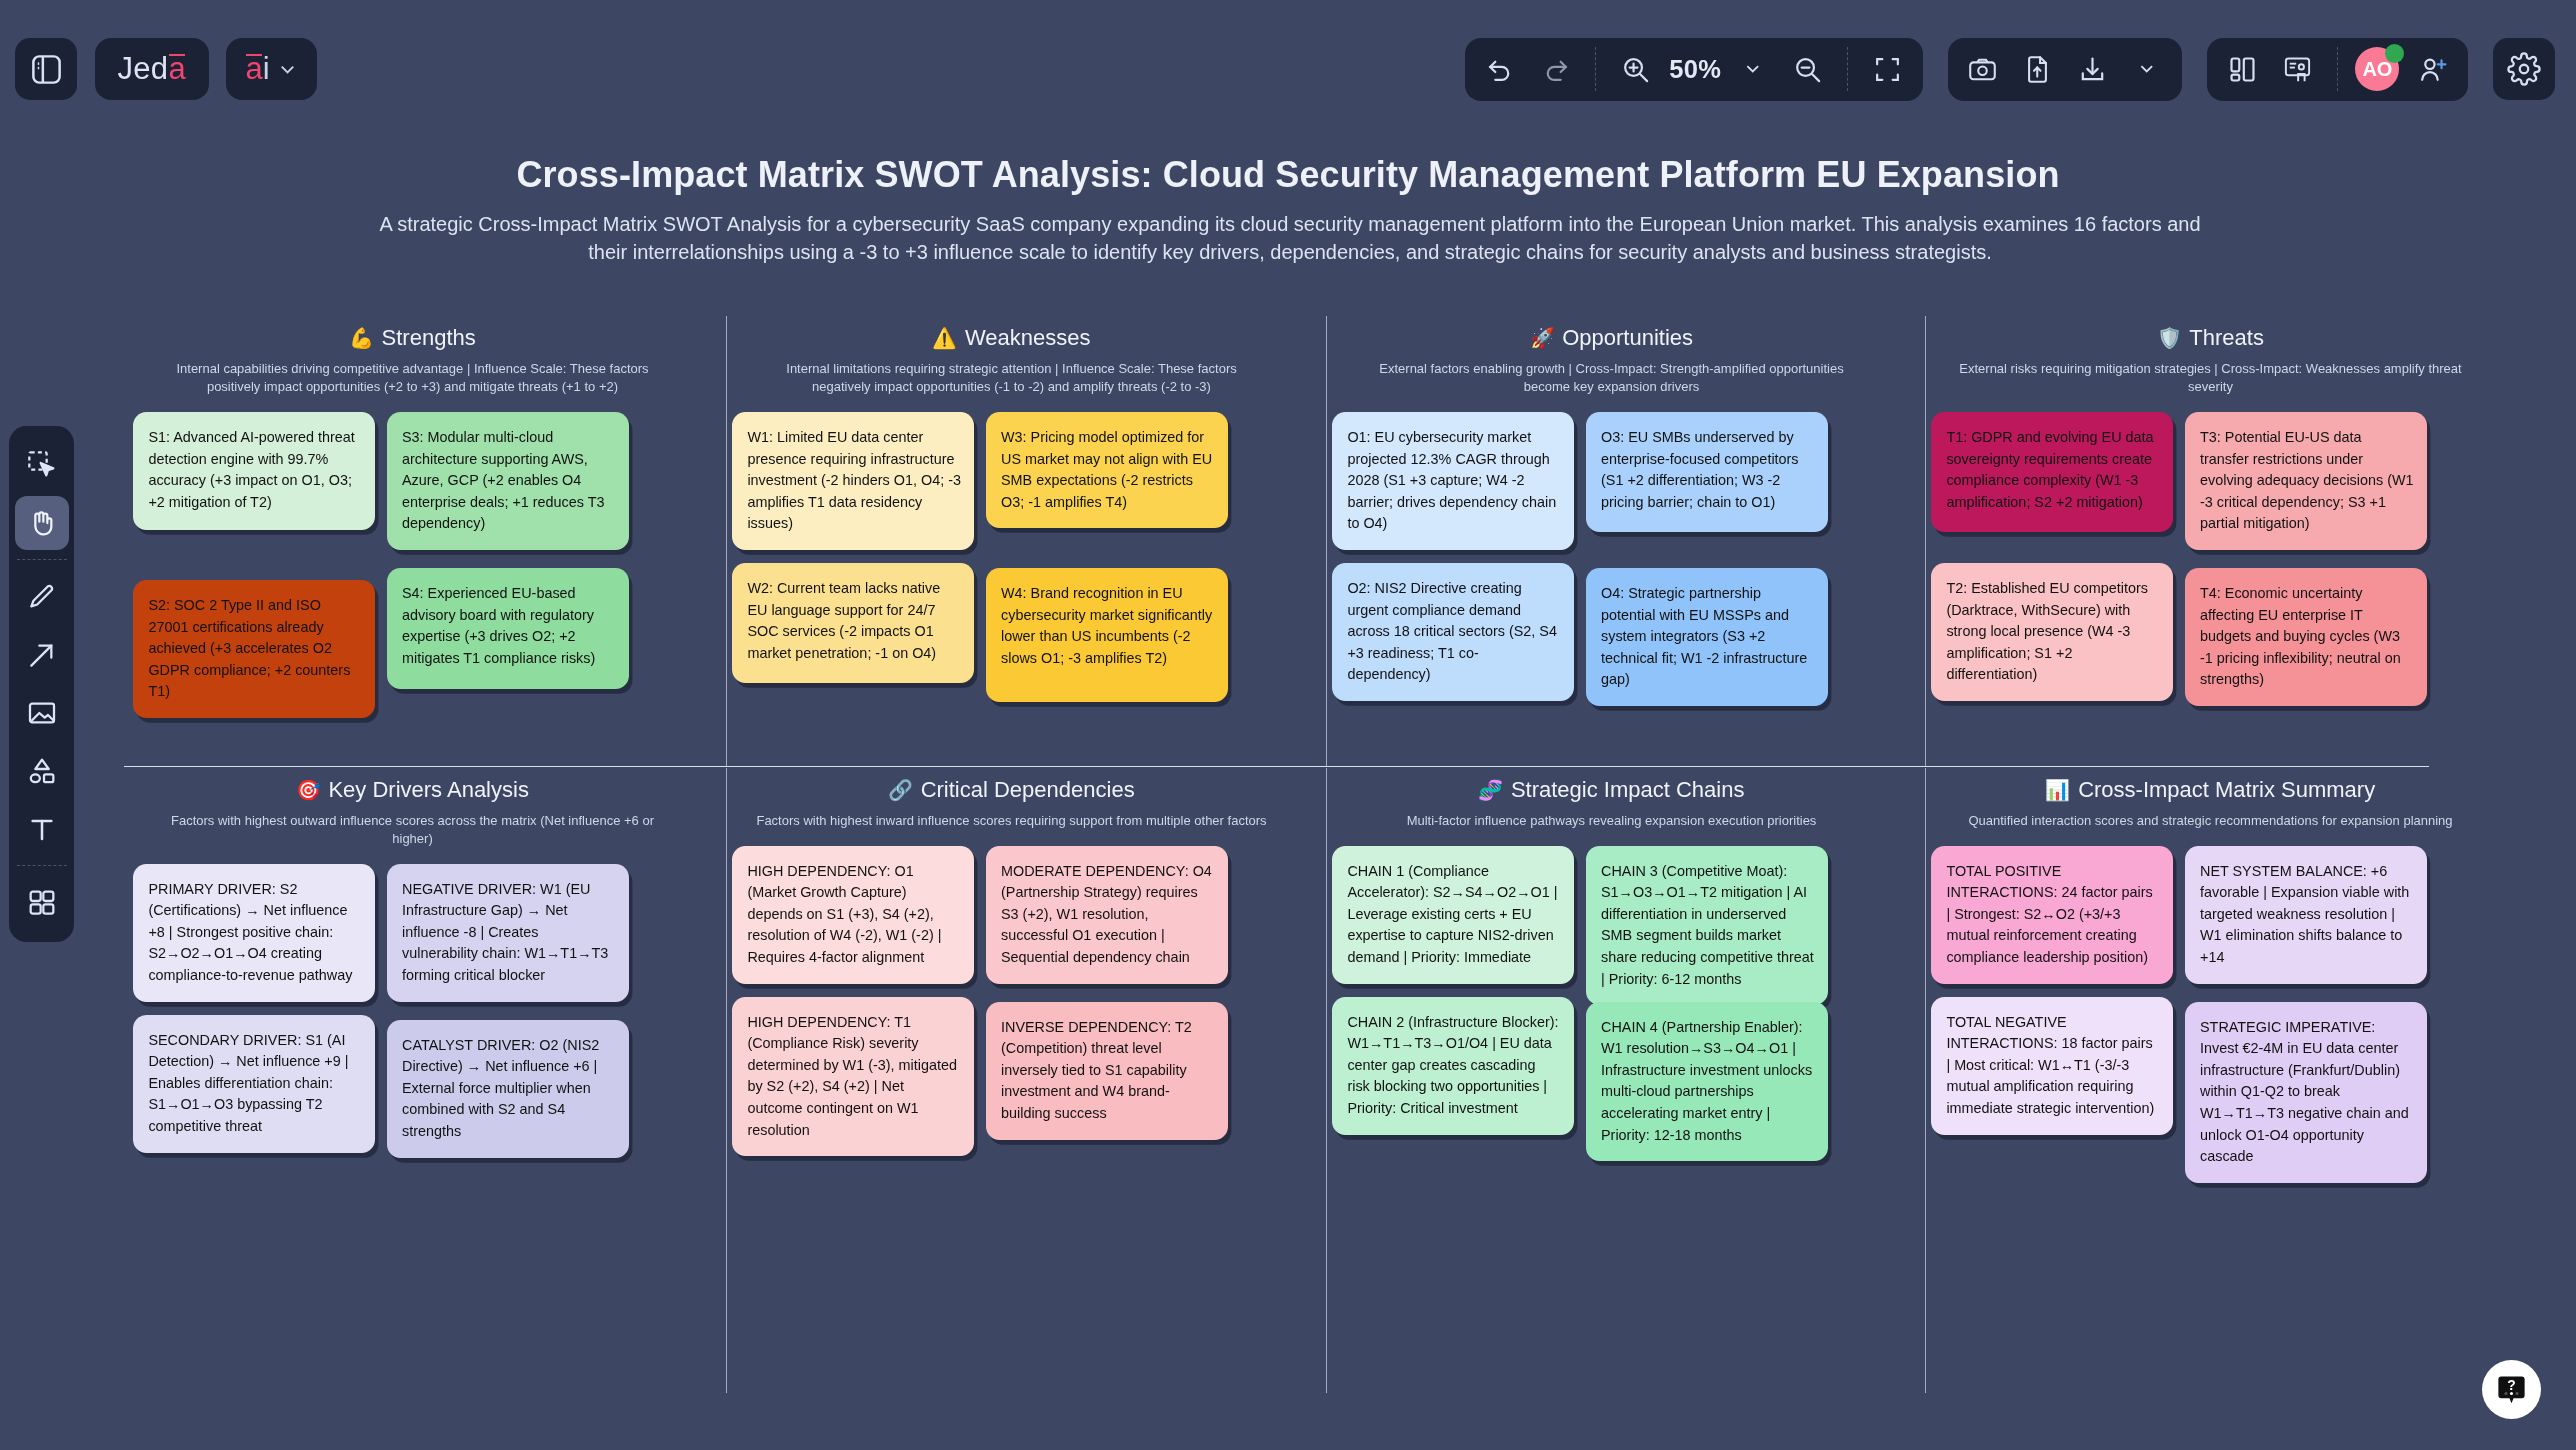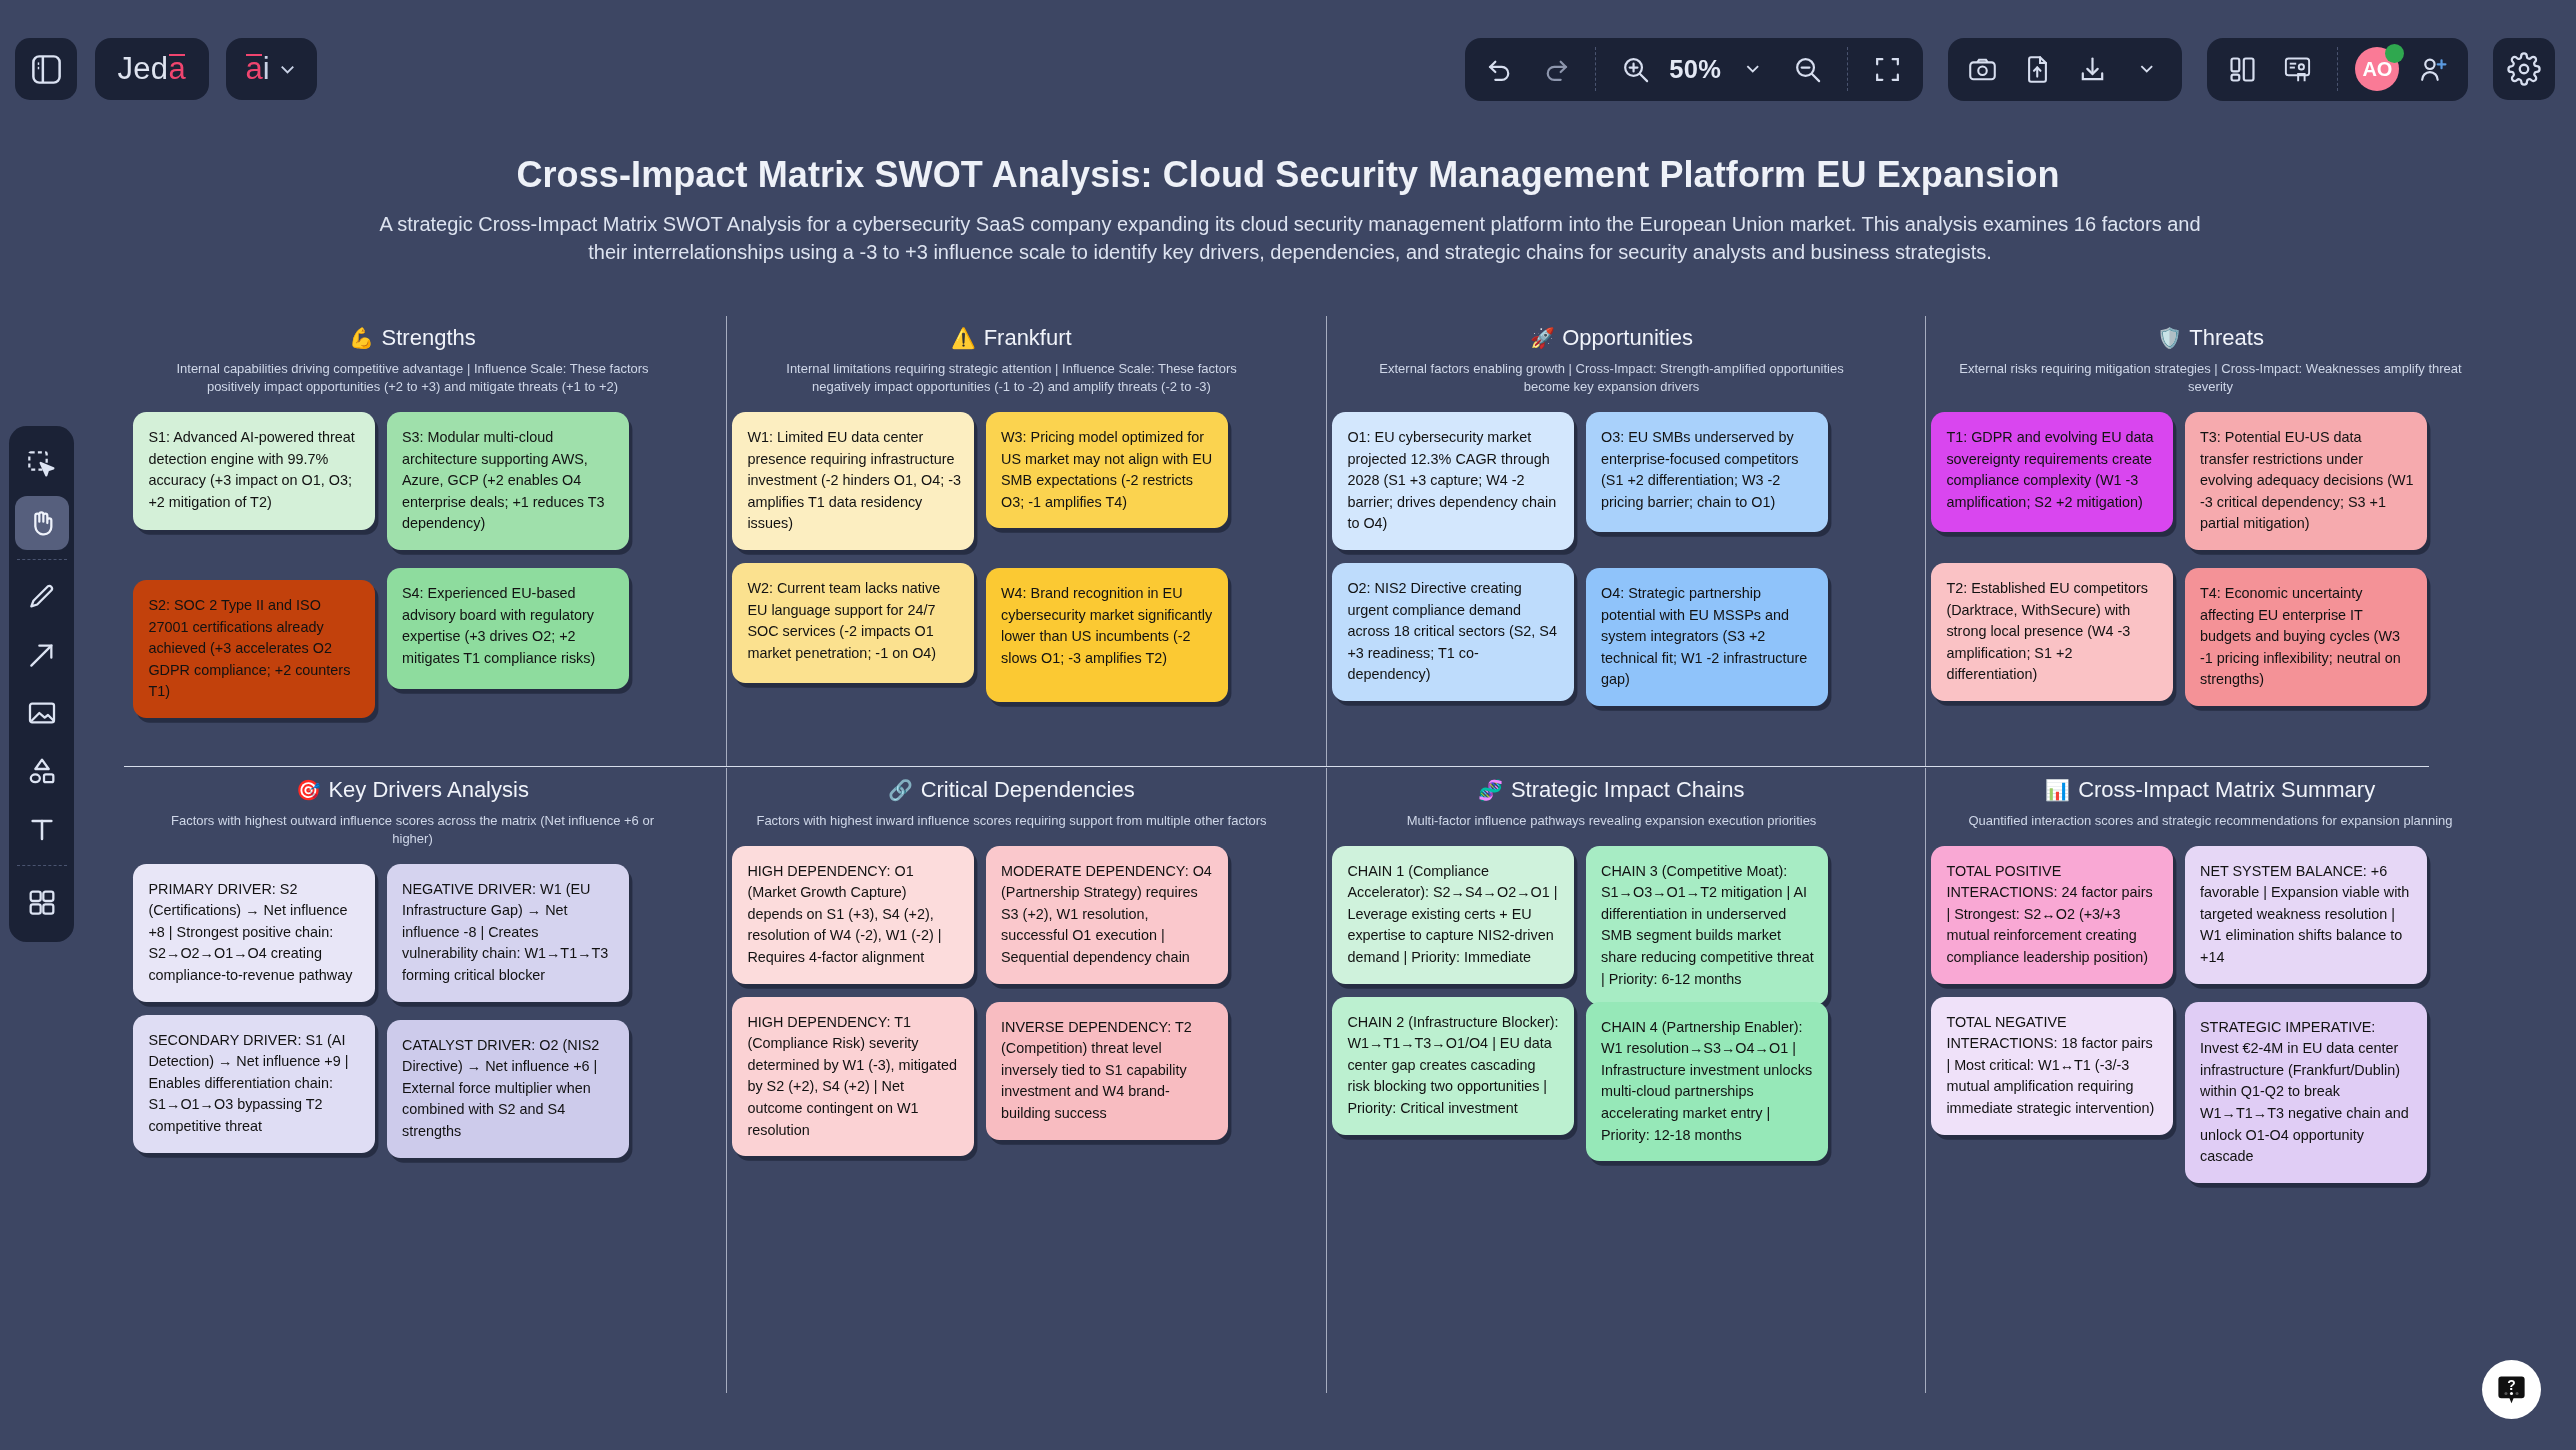--- a/index.html
+++ b/index.html
@@ -338,21 +338,21 @@
         <div class="cards">
           <div class="card left" style="background: rgb(212, 240, 216); min-height: 118px; top: 0px;">S1: Advanced AI-powered threat detection engine with 99.7% accuracy (+3 impact on O1, O3; +2 mitigation of T2)</div>
           <div class="card right" style="background: rgb(159, 224, 171); min-height: 118px; top: 0px;">S3: Modular multi-cloud architecture supporting AWS, Azure, GCP (+2 enables O4 enterprise deals; +1 reduces T3 dependency)</div>
           <div class="card left" style="background: #c2410c; min-height: 121px; top: 151px; margin-top: 17px;">S2: SOC 2 Type II and ISO 27001 certifications already achieved (+3 accelerates O2 GDPR compliance; +2 counters T1)</div>
           <div class="card right" style="background: rgb(142, 220, 158); min-height: 121px; top: 156px;">S4: Experienced EU-based advisory board with regulatory expertise (+3 drives O2; +2 mitigates T1 compliance risks)</div>
         </div>
       </div>
       <div class="cell" style="left: 599px; top: 9.4px;">
         <div class="sec-head">
           <span class="sec-emoji">⚠️</span>
-          <span>Frankfurt</span>
+          <span>Weaknesses</span>
         </div>
         <div class="sec-sub">Internal limitations requiring strategic attention | Influence Scale: These factors negatively impact opportunities (-1 to -2) and amplify threats (-2 to -3)</div>
         <div class="cards">
           <div class="card left" style="background: rgb(252, 238, 193); min-height: 120px; top: 0px;">W1: Limited EU data center presence requiring infrastructure investment (-2 hinders O1, O4; -3 amplifies T1 data residency issues)</div>
           <div class="card right" style="background: rgb(251, 211, 79); min-height: 108px; top: 0px;">W3: Pricing model optimized for US market may not align with EU SMB expectations (-2 restricts O3; -1 amplifies T4)</div>
           <div class="card left" style="background: rgb(251, 225, 143); min-height: 120px; top: 151px;">W2: Current team lacks native EU language support for 24/7 SOC services (-2 impacts O1 market penetration; -1 on O4)</div>
           <div class="card right" style="background: rgb(251, 201, 51); min-height: 134px; top: 156px;">W4: Brand recognition in EU cybersecurity market significantly lower than US incumbents (-2 slows O1; -3 amplifies T2)</div>
         </div>
       </div>
       <div class="cell" style="left: 1199px; top: 9.4px;">
@@ -368,21 +368,21 @@
           <div class="card right" style="background: rgb(143, 195, 250); min-height: 120px; top: 156px;">O4: Strategic partnership potential with EU MSSPs and system integrators (S3 +2 technical fit; W1 -2 infrastructure gap)</div>
         </div>
       </div>
       <div class="cell" style="left: 1798px; top: 9.4px;">
         <div class="sec-head">
           <span class="sec-emoji">🛡️</span>
           <span>Threats</span>
         </div>
         <div class="sec-sub">External risks requiring mitigation strategies | Cross-Impact: Weaknesses amplify threat severity</div>
         <div class="cards">
-          <div class="card left" style="background: #d946ef; min-height: 120px; top: 0px;">T1: GDPR and evolving EU data sovereignty requirements create compliance complexity (W1 -3 amplification; S2 +2 mitigation)</div>
+          <div class="card left" style="background: #be185d; min-height: 120px; top: 0px;">T1: GDPR and evolving EU data sovereignty requirements create compliance complexity (W1 -3 amplification; S2 +2 mitigation)</div>
           <div class="card right" style="background: rgb(246, 170, 174); min-height: 106px; top: 0px;">T3: Potential EU-US data transfer restrictions under evolving adequacy decisions (W1 -3 critical dependency; S3 +1 partial mitigation)</div>
           <div class="card left" style="background: rgb(250, 194, 197); min-height: 133px; top: 151px;">T2: Established EU competitors (Darktrace, WithSecure) with strong local presence (W4 -3 amplification; S1 +2 differentiation)</div>
           <div class="card right" style="background: rgb(244, 146, 151); min-height: 120px; top: 156px;">T4: Economic uncertainty affecting EU enterprise IT budgets and buying cycles (W3 -1 pricing inflexibility; neutral on strengths)</div>
         </div>
       </div>
       <div class="cell" style="left: 0px; top: 461px;">
         <div class="sec-head">
           <span class="sec-emoji">🎯</span>
           <span>Key Drivers Analysis</span>
         </div>

